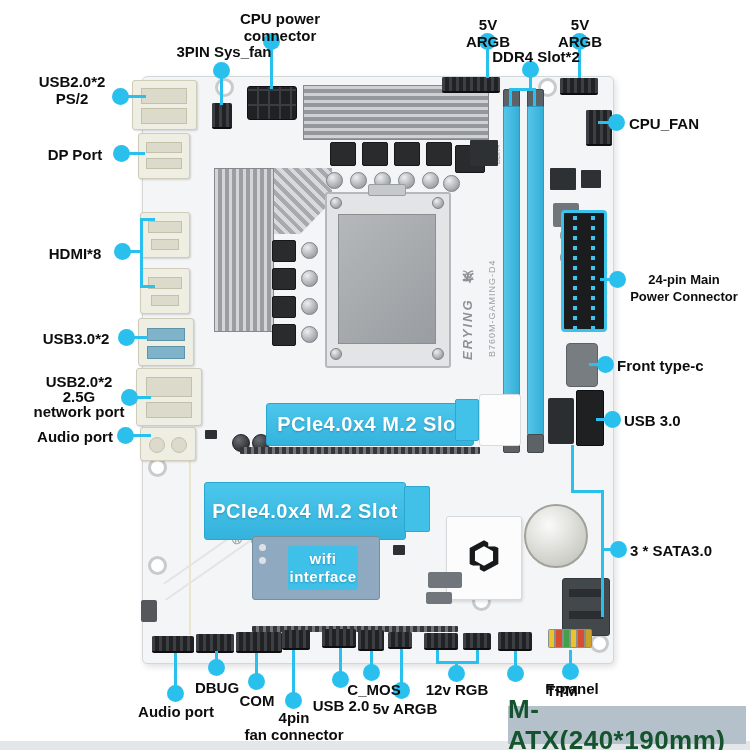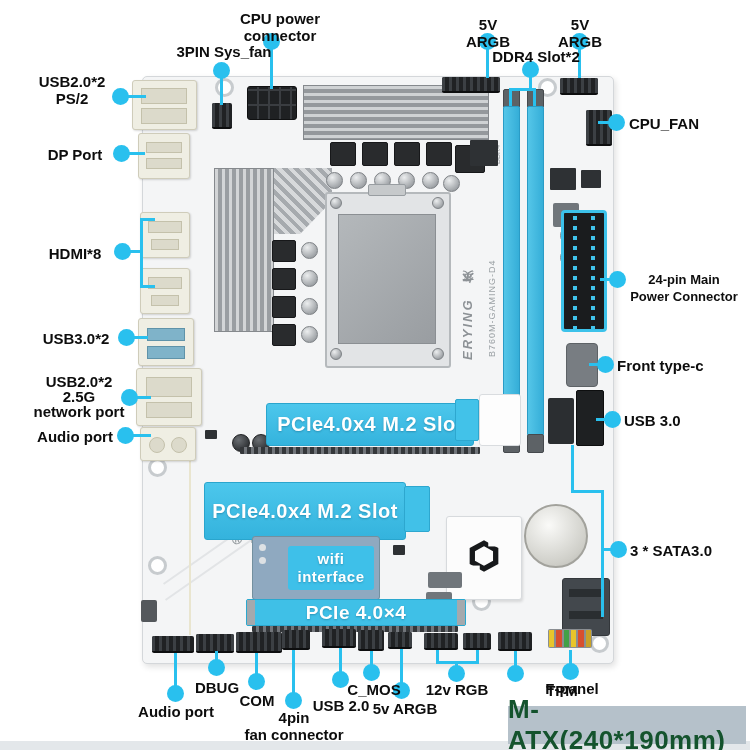--- a/index.html
+++ b/index.html
@@ -200,30 +200,25 @@
 
   <div class="m2bar" style="left:204px;top:482px;width:200px;height:56px;">
     <span class="slot-text" style="font-size:20px;">PCIe4.0x4 M.2 Slot</span>
   </div>
   <div class="abs" style="left:404px;top:486px;width:24px;height:44px;background:#41c1e8;border:1px solid #2da7cf;border-radius:2px;"></div>
 
   <div class="abs" style="left:252px;top:536px;width:126px;height:62px;background:#8fa9c0;border:1px solid #73909f;border-radius:3px;">
     <div style="position:absolute;left:6px;top:7px;width:7px;height:7px;border-radius:50%;background:#dde1e4;"></div>
     <div style="position:absolute;left:6px;top:20px;width:7px;height:7px;border-radius:50%;background:#dde1e4;"></div>
   </div>
-  <div class="abs" style="left:288px;top:546px;width:86px;height:44px;background:#3ec0e9;border-radius:3px;display:flex;align-items:center;justify-content:center;">
+  <div class="abs" style="left:288px;top:546px;width:70px;height:44px;background:#3ec0e9;border-radius:3px;display:flex;align-items:center;justify-content:center;">
     <span class="slot-text" style="font-size:15px;line-height:18px;">wifi
 interface</span>
   </div>
 
-  <div class="cyslot" style="left:246px;top:599px;width:218px;height:25px;">
-    <div class="cap-end" style="left:0;"></div>
-      <div class="cap-end" style="right:0;"></div>
-    <span class="slot-text" style="font-size:19px;">PCIe 4.0×4</span>
-  </div>
   <div class="pinstrip" style="left:252px;top:626px;width:206px;height:6px;"></div>
 
   <div class="hdr" style="left:152px;top:636px;width:42px;height:15px;"></div>
   <div class="hdr" style="left:196px;top:634px;width:38px;height:17px;"></div>
   <div class="hdr" style="left:236px;top:632px;width:46px;height:19px;"></div>
   <div class="hdr" style="left:282px;top:630px;width:28px;height:18px;"></div>
   <div class="hdr" style="left:322px;top:629px;width:34px;height:17px;"></div>
   <div class="hdr" style="left:358px;top:630px;width:26px;height:19px;"></div>
   <div class="hdr" style="left:388px;top:632px;width:24px;height:15px;"></div>
   <div class="hdr" style="left:424px;top:633px;width:34px;height:15px;"></div>

